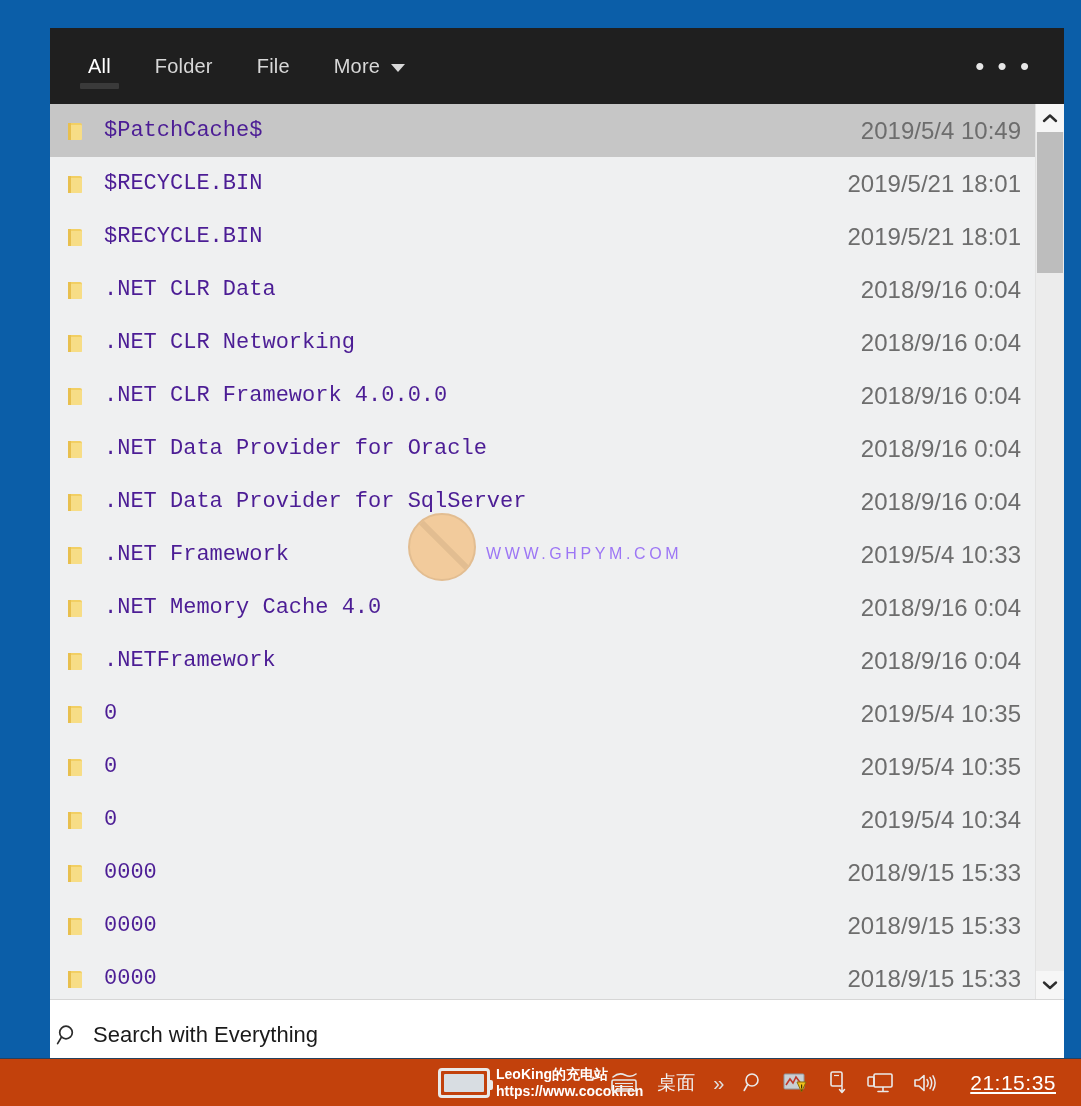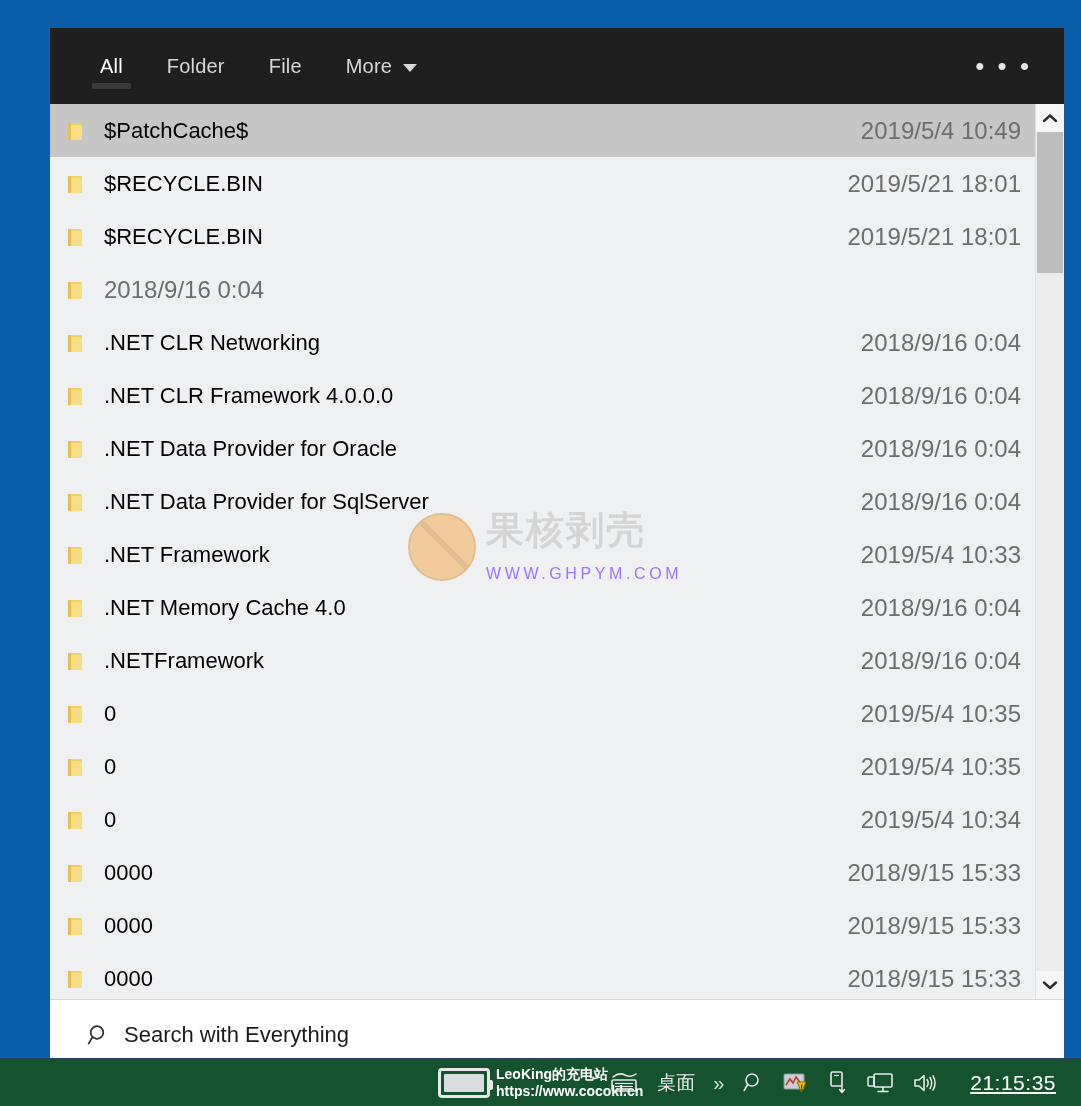--- a/index.html
+++ b/index.html
@@ -32,21 +32,21 @@
   #header {
     position: relative;
     height: 76px;
     background: #1f1f1f;
     display: flex;
     align-items: flex-start;
   }
   #tabs {
     display: flex;
     align-items: flex-start;
-    padding-left: 28px;
+    padding-left: 16px;
     height: 76px;
   }
   .tab {
     position: relative;
     height: 76px;
     display: flex;
     align-items: center;
     padding: 0 22px;
     color: #d8d8d8;
     font-size: 20px;
@@ -147,23 +147,24 @@
   }
   .folder-icon .f-edge {
     position: absolute;
     left: 0; top: 2px;
     width: 3px; height: 17px;
     background: #e8bf4e;
   }
   .row-name {
     flex: 1 1 auto;
     font-size: 22px;
-    color: #000000;
+    color: #4c1d95;
     white-space: nowrap;
     overflow: hidden;
+    font-family: Liberation Mono, monospace;
   }
   .row-date {
     flex: 0 0 auto;
     font-size: 24px;
     color: #6d6d6d;
     text-align: right;
     white-space: nowrap;
   }
 
   
@@ -261,21 +262,21 @@
   }
 
   
   #search-bar {
     position: relative;
     height: 70px;
     background: #ffffff;
     border-top: 1px solid #d6d6d6;
     display: flex;
     align-items: center;
-    padding-left: 36px;
+    padding-left: 5px;
     box-sizing: border-box;
   }
   #search-icon {
     flex: 0 0 auto;
     width: 26px;
     height: 26px;
     margin-right: 12px;
     display: flex;
     align-items: center;
     justify-content: center;
@@ -296,21 +297,21 @@
     opacity: 1;
   }
 
   
   #taskbar {
     position: absolute;
     left: 0;
     bottom: 0;
     width: 1081px;
     height: 48px;
-    background: #14532d;
+    background: #c2410c;
     border-top: 1px solid #26425e;
     box-sizing: border-box;
     display: flex;
     align-items: center;
   }
   #tb-promo {
     position: absolute;
     left: 438px;
     top: 0;
     height: 48px;
@@ -432,20 +433,21 @@
           </span>
           <span class="row-name">$RECYCLE.BIN</span>
           <span class="row-date">2019/5/21 18:01</span>
         </div>
         <div class="row">
           <span class="folder-icon">
             <span class="f-back"></span>
             <span class="f-front"></span>
             <span class="f-edge"></span>
           </span>
+          <span class="row-name">.NET CLR Data</span>
           <span class="row-date">2018/9/16 0:04</span>
         </div>
         <div class="row">
           <span class="folder-icon">
             <span class="f-back"></span>
             <span class="f-front"></span>
             <span class="f-edge"></span>
           </span>
           <span class="row-name">.NET CLR Networking</span>
           <span class="row-date">2018/9/16 0:04</span>
@@ -558,21 +560,20 @@
           <span class="row-name">0000</span>
           <span class="row-date">2018/9/15 15:33</span>
         </div>
       </div>
 
     <div id="watermark">
       <div id="wm-logo">
         <div class="slash"></div>
       </div>
       <div id="wm-text">
-        <div id="wm-cn">果核剥壳</div>
         <div id="wm-url">WWW.GHPYM.COM</div>
       </div>
     </div>
 
     <div id="scrollbar">
       <div class="sb-arrow" id="sb-arrow-up">
         <svg width="16" height="10" viewBox="0 0 16 10" aria-hidden="true">
           <path d="M2 8 L8 2.5 L14 8" fill="none" stroke="#2d2d2d" stroke-width="2.4" stroke-linecap="round" stroke-linejoin="round"></path>
         </svg>
       </div>

